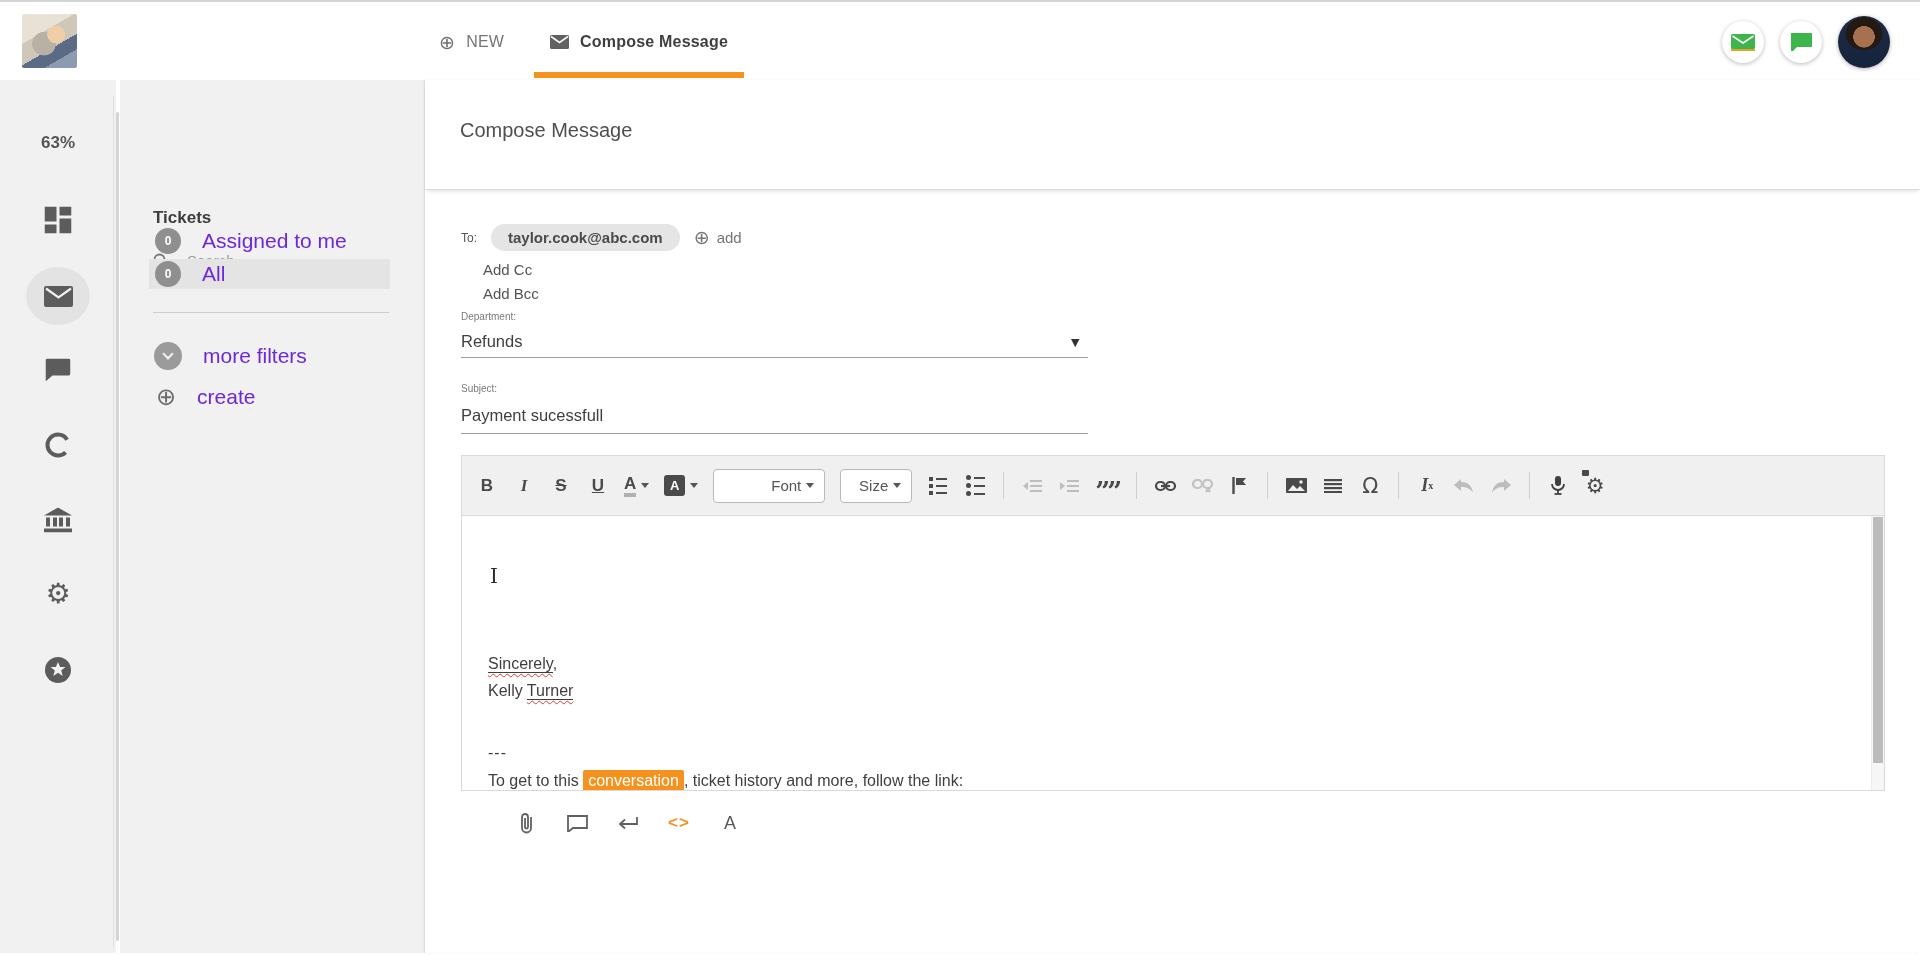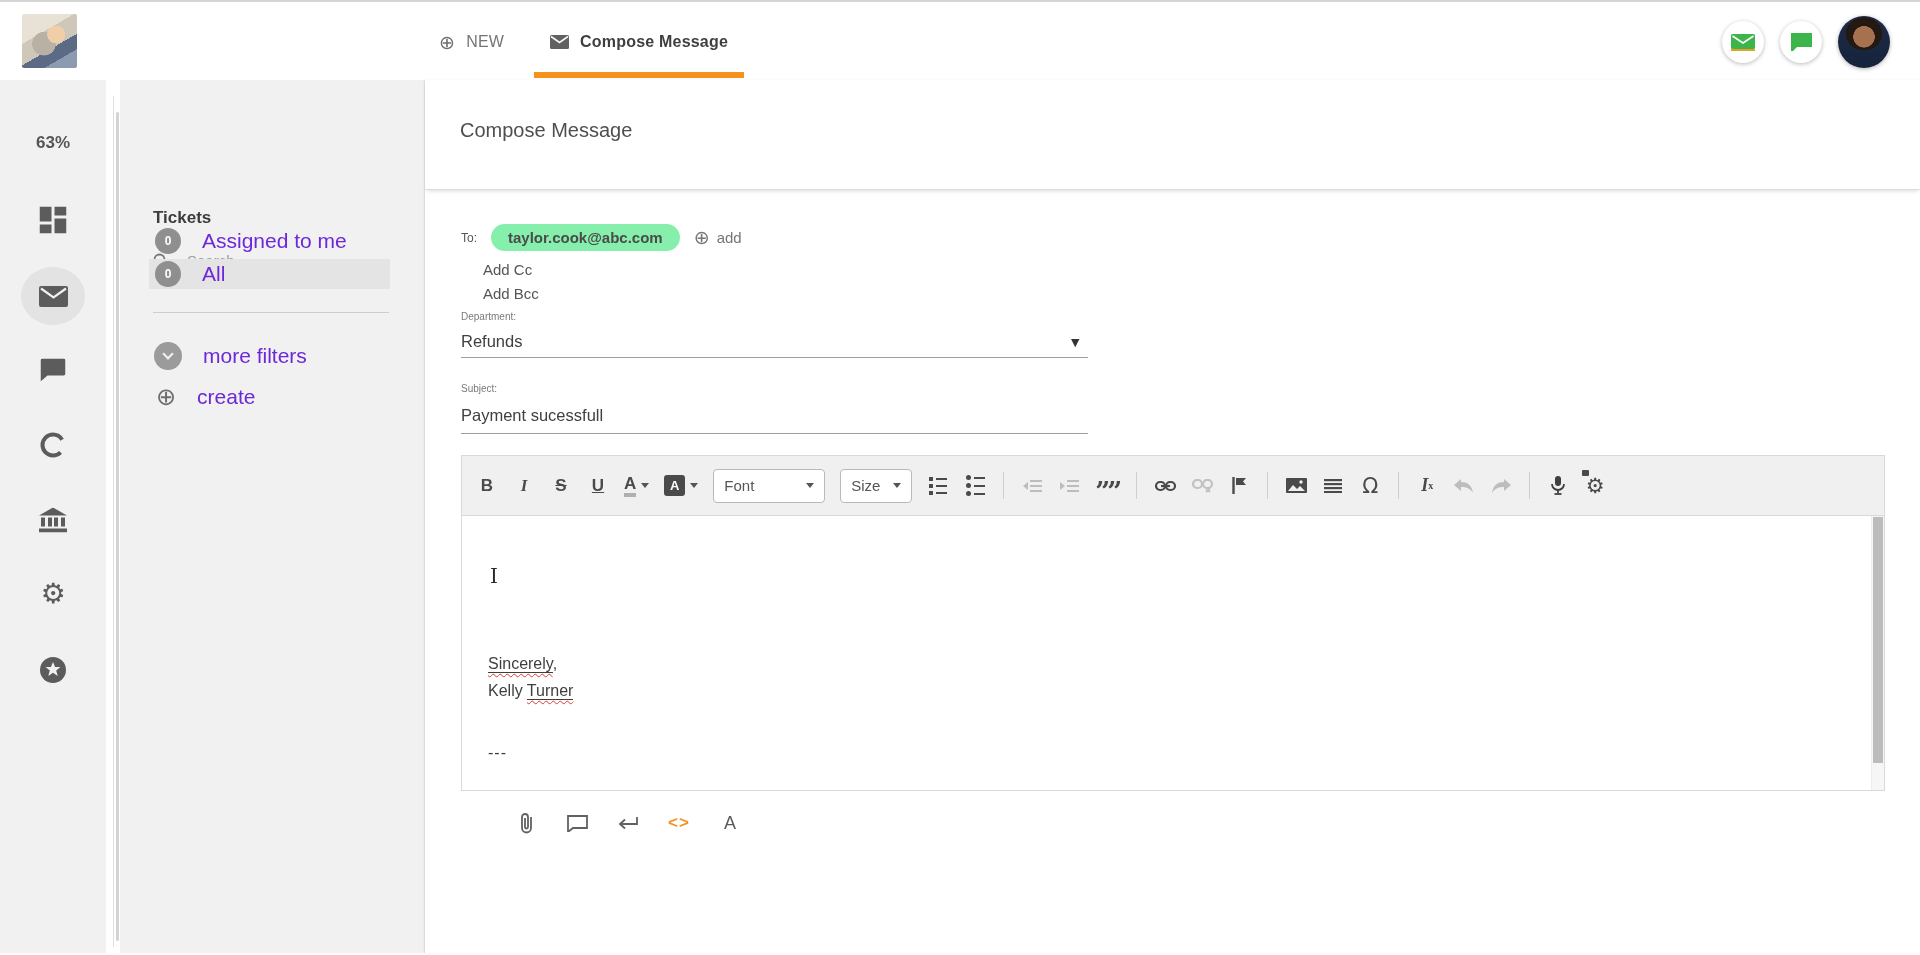--- a/index.html
+++ b/index.html
@@ -24,21 +24,21 @@
   .tab.active .bar{position:absolute;left:0;right:0;bottom:4px;height:6px;background:var(--accent)}
   .top-actions{position:absolute;right:30px;top:0;height:80px;display:flex;align-items:center;gap:16px}
   .circle-btn{width:42px;height:42px;border-radius:50%;background:#fff;box-shadow:0 1px 4px rgba(0,0,0,.28);display:flex;align-items:center;justify-content:center;cursor:pointer}
   .avatar{width:52px;height:52px;border-radius:50%;box-shadow:0 1px 4px rgba(0,0,0,.3);
     background:
       radial-gradient(circle at 50% 40%, #a5714e 0 26%, transparent 27%),
       radial-gradient(ellipse 58% 52% at 50% 34%, #241812 0 60%, transparent 61%),
       linear-gradient(#1d2b47,#16233c);}
 
   
-  .rail{position:absolute;left:0;top:80px;width:106px;bottom:2px;background:var(--bg-gray)}
+  .rail{position:absolute;left:0;top:80px;width:116px;bottom:2px;background:var(--bg-gray)}
   .rail-item{position:absolute;left:50%;transform:translate(-50%,-50%);color:var(--icon-gray);display:flex;align-items:center;justify-content:center}
   .pct{font-size:17px;font-weight:700;color:#555}
   .active-pill{width:64px;height:58px;border-radius:50%;background:#e3e3e3;display:flex;align-items:center;justify-content:center}
   .glyph{font-family:"DejaVu Sans",sans-serif;font-size:28px;line-height:1;color:var(--icon-gray)}
   .vline1{position:absolute;left:113px;top:96px;bottom:8px;width:1px;background:#dfdfdf}
   .vline2{position:absolute;left:116px;top:112px;bottom:14px;width:3px;background:#d4d4d4;border-radius:2px}
 
   
   .panel{position:absolute;left:120px;top:80px;width:305px;bottom:2px;background:var(--bg-gray);border-right:1px solid #e4e4e4}
   .panel-title{position:absolute;left:33px;top:128px;font-size:17px;font-weight:700;color:#3d3d3d}
@@ -54,21 +54,21 @@
   .chev{width:8px;height:8px;border-right:2px solid #f1f1f1;border-bottom:2px solid #f1f1f1;transform:rotate(45deg);margin-top:-4px}
   .plus-o{font-family:"DejaVu Sans",sans-serif;font-size:24px;color:#6e6e6e;margin-left:7px;line-height:1}
 
   
   .main{position:absolute;left:425px;top:80px;right:0;bottom:2px;background:#fff;box-shadow:-1px 0 3px rgba(0,0,0,.05)}
   .main-header{position:absolute;left:0;right:0;top:0;height:110px;border-bottom:1px solid #ddd;box-shadow:0 3px 4px -2px rgba(0,0,0,.15)}
   .main-title{position:absolute;left:35px;top:39px;font-size:20px;font-weight:500;color:#4f4f4f}
 
   .to-row{position:absolute;left:36px;top:144px;display:flex;align-items:center;gap:14px}
   .lbl{font-size:12px;color:#555}
-  .chip{height:27px;padding:0 17px;border-radius:14px;background:#86efac;display:flex;align-items:center;font-size:15px;font-weight:700;color:#4b4b4b;cursor:pointer}
+  .chip{height:27px;padding:0 17px;border-radius:14px;background:#e5e5e5;display:flex;align-items:center;font-size:15px;font-weight:700;color:#4b4b4b;cursor:pointer}
   .add-link{display:flex;align-items:center;gap:7px;color:#757575;font-size:15px;cursor:pointer}
   .add-link .plus-o{font-size:19px;margin:0;color:#757575}
   .cc{position:absolute;left:58px;font-size:15px;color:#555;cursor:pointer}
   .small-lbl{position:absolute;left:36px;font-size:10px;color:#7a7a7a}
   .field-val{position:absolute;left:36px;font-size:16.5px;color:#404040;cursor:text}
   .field-line{position:absolute;left:36px;width:627px;height:1px;background:#9e9e9e}
   .caret-down{position:absolute;left:646px;font-size:11px;color:#333;font-family:"DejaVu Sans",sans-serif;cursor:pointer}
 
   
   .editor{position:absolute;left:36px;top:375px;width:1424px;height:336px;border:1px solid #d9d9d9;background:#fff}
@@ -76,21 +76,21 @@
   .tb{display:flex;align-items:center;justify-content:center;min-width:22px;height:30px;color:#4a4a4a;cursor:pointer;font-size:17px;font-weight:700}
   .tb.dis{color:#bdbdbd;cursor:default}
   .tb svg{display:block}
   .sep{width:1px;height:27px;background:#cfcfcf;margin:0 2px}
   .b-italic{font-family:"Liberation Serif",serif;font-style:italic}
   .b-strike{text-decoration:line-through}
   .b-under{text-decoration:underline}
   .a-color{border-bottom:4px solid #b0b0b0;line-height:1;padding-bottom:1px}
   .a-box{width:21px;height:21px;background:#4a4a4a;color:#fff;border-radius:3px;font-size:13px;display:flex;align-items:center;justify-content:center}
   .mini-caret{width:0;height:0;border-left:4px solid transparent;border-right:4px solid transparent;border-top:5px solid #555;margin-left:5px}
-  .combo{height:34px;background:#fff;border:1px solid #b9b9b9;border-radius:4px;display:flex;align-items:center;justify-content:space-between;padding:0 10px;font-size:15px;font-weight:400;color:#555;cursor:pointer;box-shadow:0 1px 0 rgba(255,255,255,.8) inset}
+  .combo{height:34px;background:#fff;border:1px solid #b9b9b9;border-radius:4px;display:flex;align-items:center;justify-content:flex-end;padding:0 10px;font-size:15px;font-weight:400;color:#555;cursor:pointer;box-shadow:0 1px 0 rgba(255,255,255,.8) inset}
   .combo.font{width:112px}.combo.size{width:72px}
   .quote-g{font-family:"DejaVu Serif",serif;font-size:26px;letter-spacing:-3px;line-height:.4;padding-top:12px;font-weight:700}
   .omega{font-size:21px;font-weight:400;font-family:"DejaVu Sans",sans-serif}
   .rmf{font-family:"Liberation Serif",serif;font-style:italic;font-size:18px}
   .rmf sub{font-size:10px;font-style:normal}
   .gear-g{font-family:"DejaVu Sans",sans-serif;font-size:21px;font-weight:400;position:relative}
   .gear-g .dot{position:absolute;left:-2px;top:-1px;width:7px;height:6px;background:#4a4a4a;border-radius:1px}
   .list-ic{display:flex;flex-direction:column;gap:3px}
   .list-ic .r{display:flex;align-items:center;gap:3px}
   .list-ic .m{width:4px;height:4px;background:#4a4a4a}
@@ -430,20 +430,23 @@
 
       <div class="ed-body">
         <span class="cursor-i">I</span>
         <div class="sig" style="top:139px">
           <span class="misspell">Sincerely</span><span>,</span>
         </div>
         <div class="sig" style="top:166px">
           <span>Kelly </span><span class="misspell">Turner</span>
         </div>
         <div class="sep3">---</div>
+        <div class="footer-line">
+          <span>To get to this </span><span class="lw">conversation</span><span>, ticket history and more, follow the link:</span>
+        </div>
         <div class="ed-scroll">
           <div class="ed-thumb"></div>
         </div>
       </div>
     </div>
 
     <div class="attach-row">
       <span class="att">
         <svg width="13" height="22" viewBox="0 0 13 22" fill="none" stroke="#616161" stroke-width="1.8">
           <path d="M11 5v11a4.5 4.5 0 01-9 0V5a3 3 0 016 0v10a1.5 1.5 0 01-3 0V6"></path>

